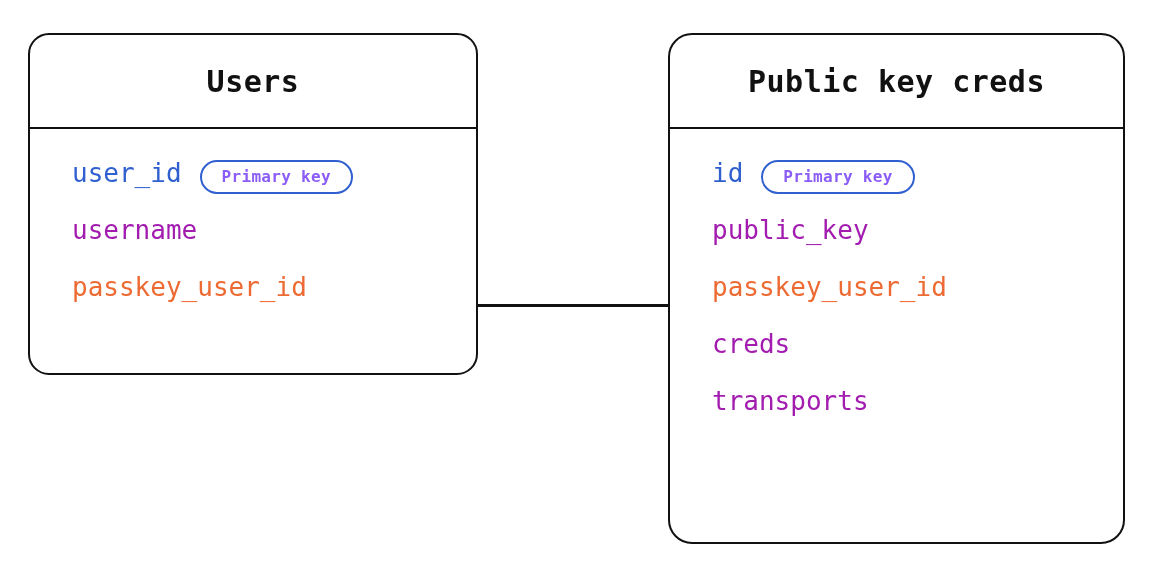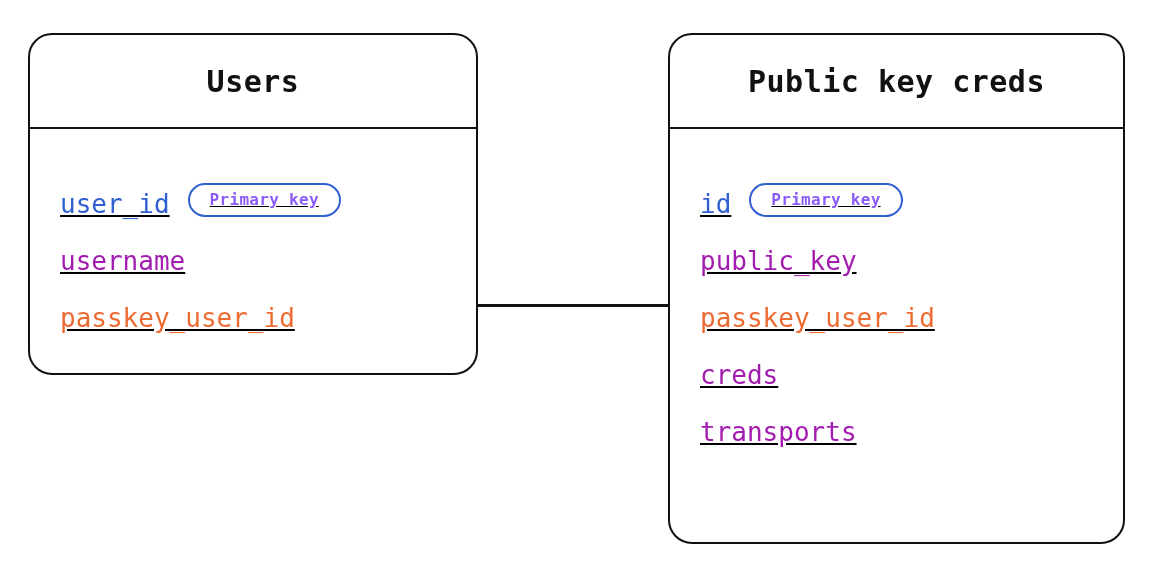--- a/index.html
+++ b/index.html
@@ -58,24 +58,23 @@
     white-space: nowrap;
   }
 
   .entity-fields {
     padding: 31px 0 0 0;
   }
 
   .field-row {
     height: 57px;
     display: flex;
-    align-items: flex-end;
-    padding-left: 30px;
+    align-items: flex-start;
+    padding-left: 42px;
     box-sizing: border-box;
-    text-decoration: underline;
   }
 
   .field-name {
     font-family: "DejaVu Sans Mono", monospace;
     font-size: 26px;
     font-weight: normal;
     color: #111111;
     white-space: nowrap;
     line-height: 1;
   }
@@ -102,21 +101,21 @@
     line-height: 1;
   }
 </style>
 </head>
 <body>
 
 <div id="diagram-canvas">
 
   <div class="connector" style="left:476px; top:304px; width:194px;"></div>
 
-  <div class="entity" style="left:28px; top:33px; width:450px; height:342px;">
+  <div class="entity" style="left:28px; top:33px; width:450px; height:342px;border-radius:21px;">
     <div class="entity-header">
       <span class="entity-title">Users</span>
     </div>
     <div class="entity-fields">
 
       <div class="field-row">
         <span class="field-name pk">user_id</span>
         <span class="badge">Primary key</span>
       </div>
 

